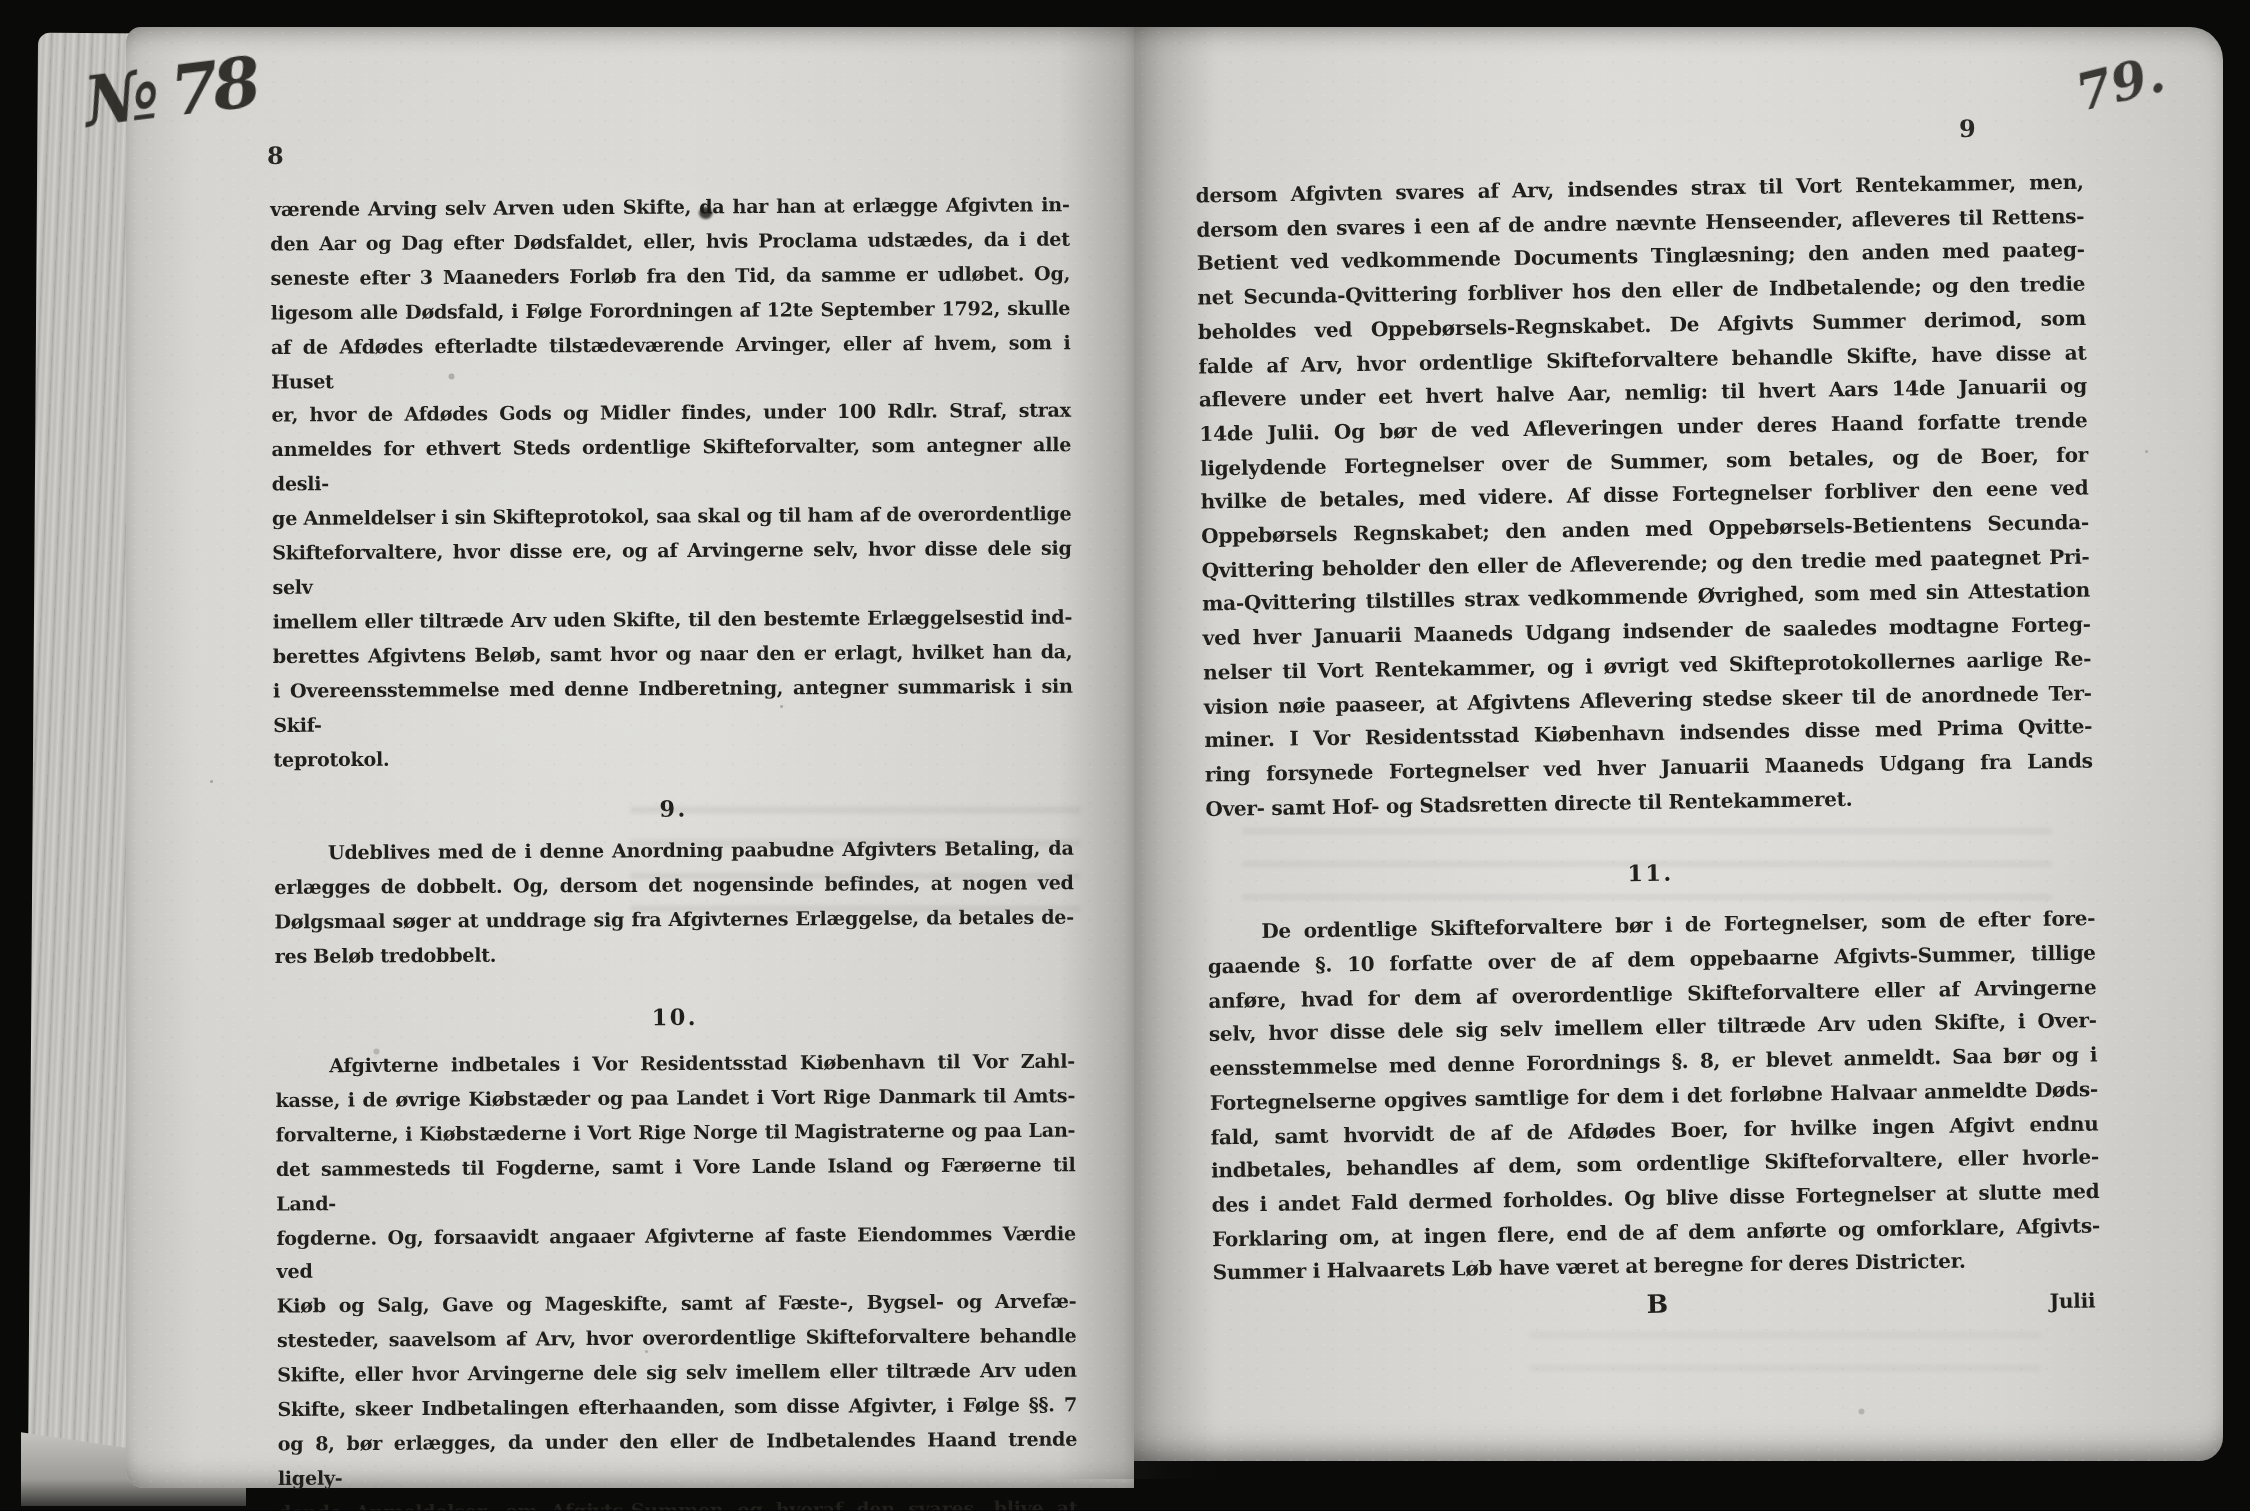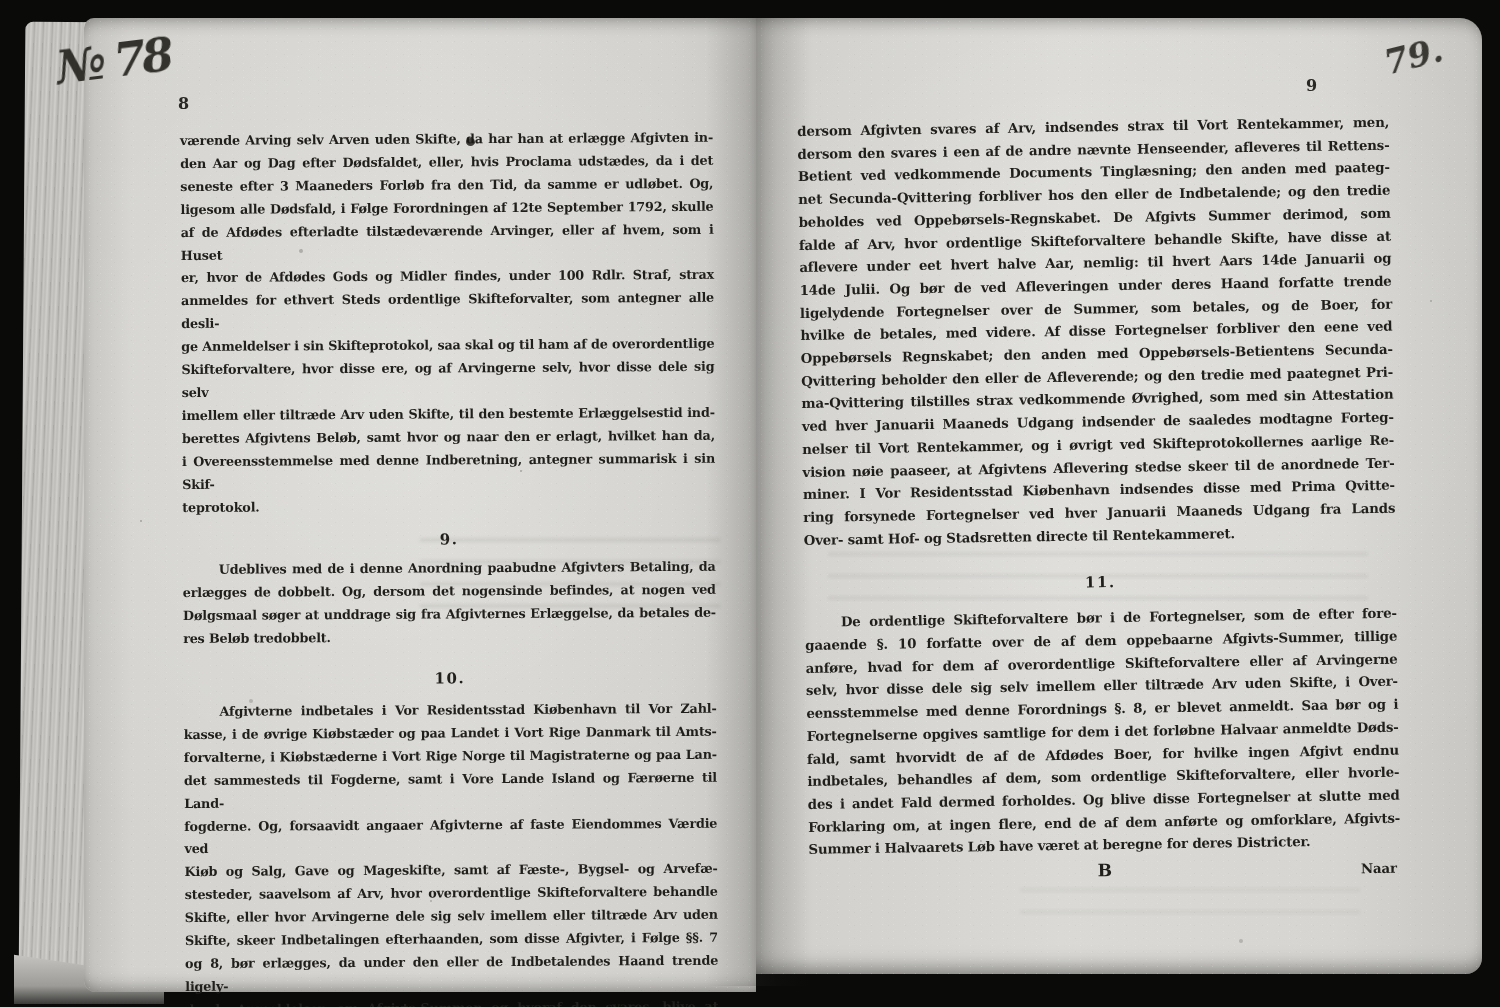--- a/index.html
+++ b/index.html
@@ -225,21 +225,21 @@
         <div class="text-line">eensstemmelse med denne Forordnings §. 8, er blevet anmeldt.   Saa bør og i</div>
         <div class="text-line">Fortegnelserne opgives samtlige for dem i det forløbne Halvaar anmeldte Døds-</div>
         <div class="text-line">fald, samt hvorvidt de af de Afdødes Boer, for hvilke ingen Afgivt endnu</div>
         <div class="text-line">indbetales, behandles af dem, som ordentlige Skifteforvaltere, eller hvorle-</div>
         <div class="text-line">des i andet Fald dermed forholdes.   Og blive disse Fortegnelser at slutte med</div>
         <div class="text-line">Forklaring om, at ingen flere, end de af dem anførte og omforklare, Afgivts-</div>
         <div class="text-line last">Summer i Halvaarets Løb have været at beregne for deres Districter.</div>
       </div>
     <div class="footer-row">
       <span class="signature-mark">B</span>
-      <span class="catchword">Naar</span>
+      <span class="catchword">Julii</span>
     </div>
   </div>
 
   <div class="ghost ghost-1"></div>
   <div class="ghost ghost-2"></div>
   <div class="ghost ghost-3"></div>
   <div class="blot"></div>
   <div class="specks"></div>
 
 </div>

